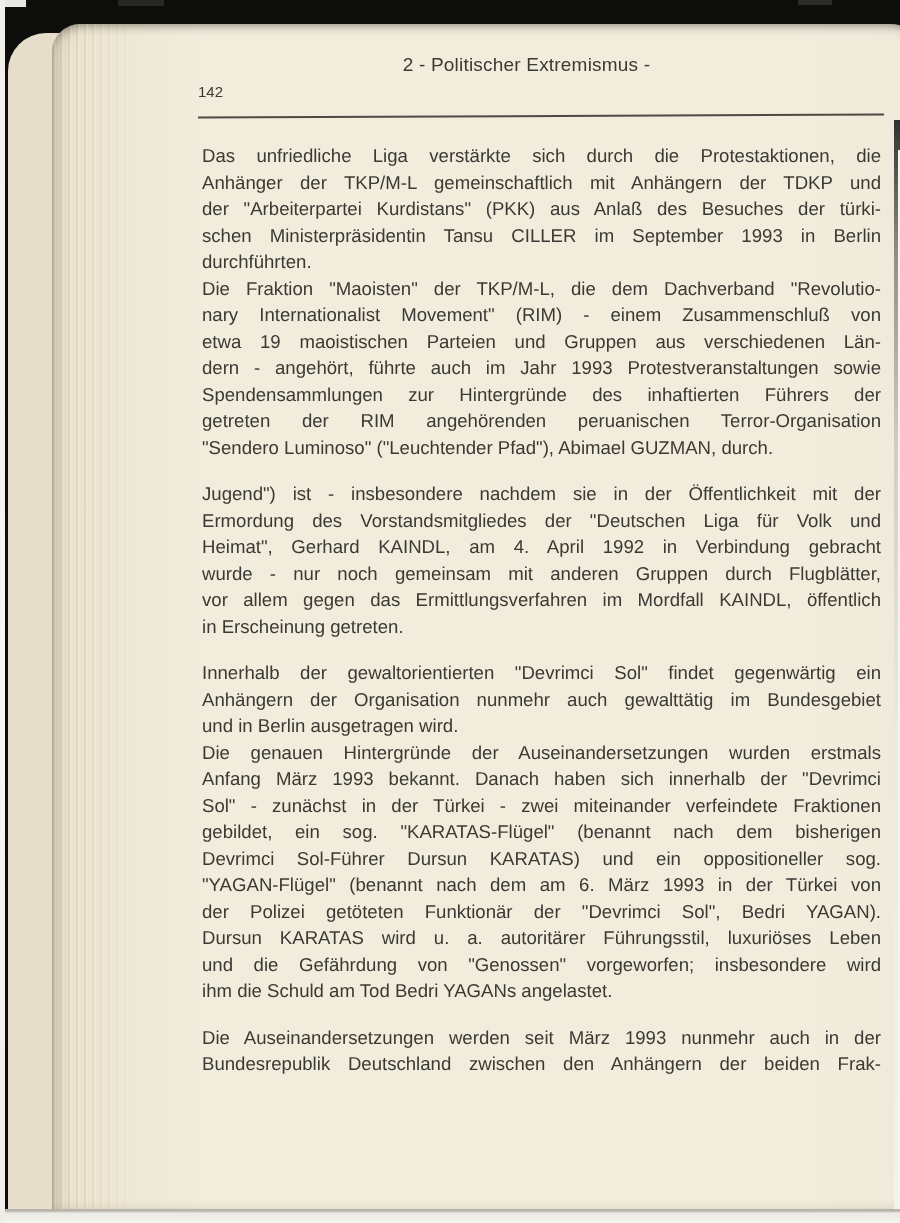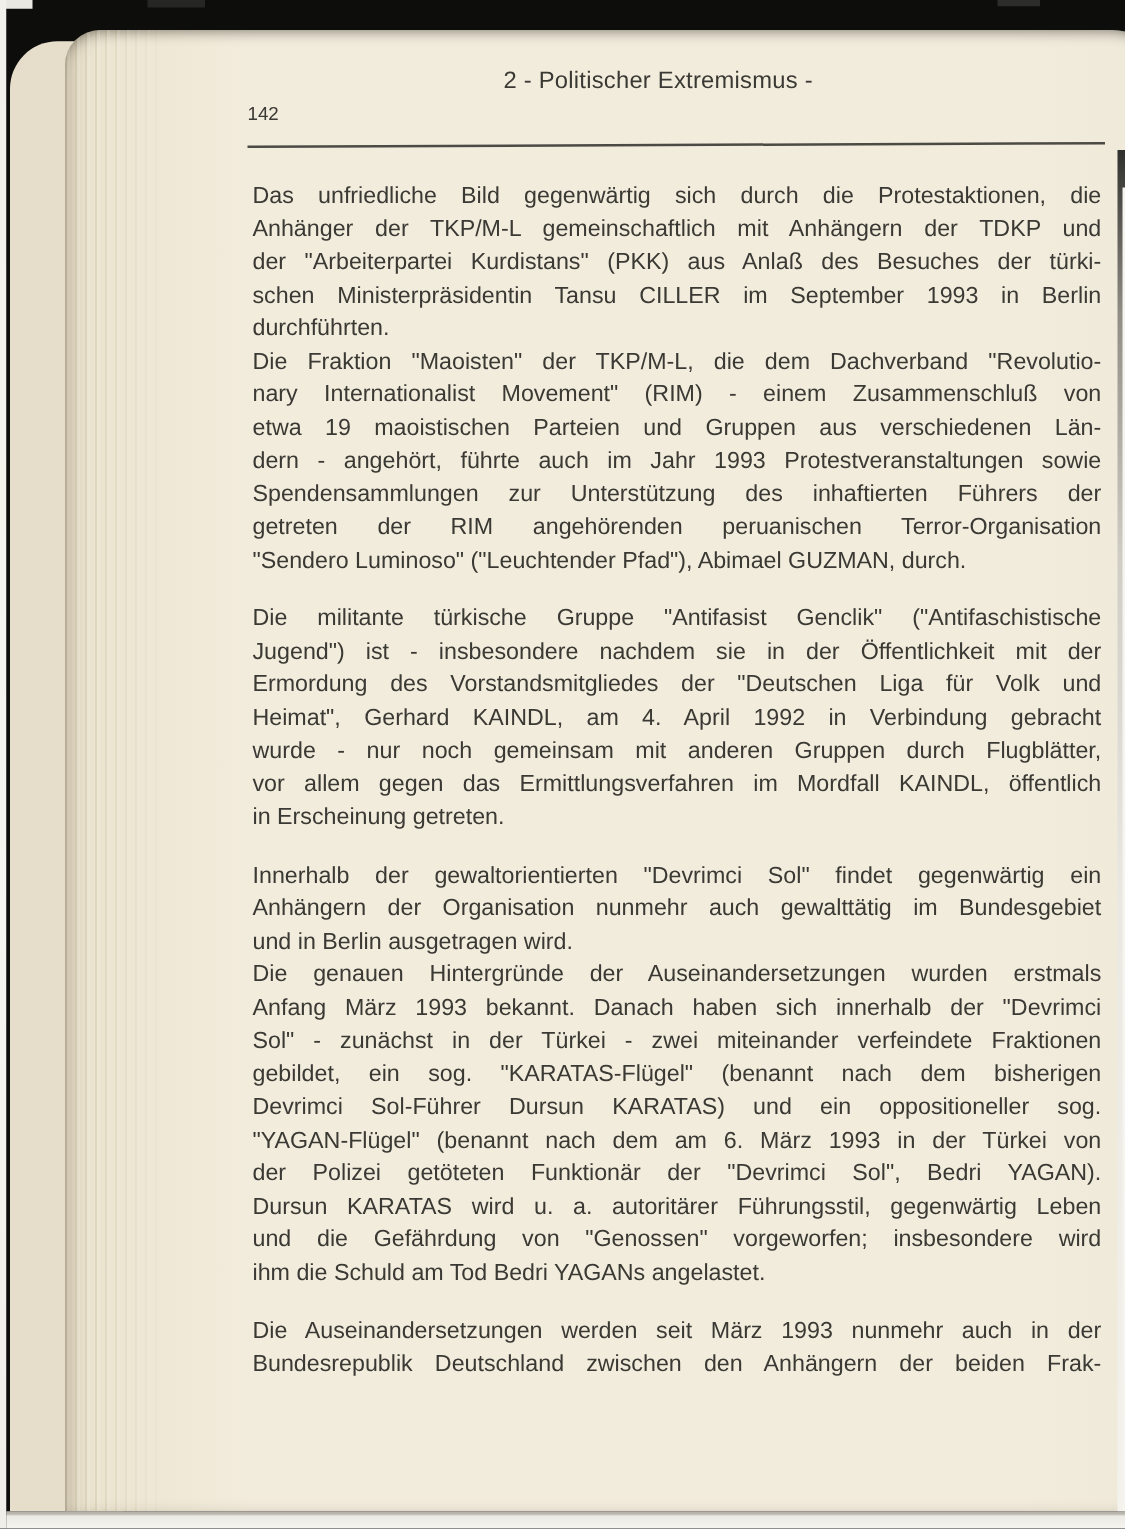--- a/index.html
+++ b/index.html
@@ -162,58 +162,57 @@
   <div class="page-stack"></div>
 
   <div class="running-header">2 - Politischer Extremismus -</div>
 
   <div class="page-number">142</div>
 
   <div class="header-rule"></div>
 
   <div class="body-text" id="body-text">
       <div class="para">
-        <div class="line">Das unfriedliche Bild gegenwärtig sich durch die Protestaktionen, die</div>
+        <div class="line">Das unfriedliche Liga verstärkte sich durch die Protestaktionen, die</div>
         <div class="line">Anhänger der TKP/M-L gemeinschaftlich mit Anhängern der TDKP und</div>
         <div class="line">der "Arbeiterpartei Kurdistans" (PKK) aus Anlaß des Besuches der türki-</div>
         <div class="line">schen Ministerpräsidentin Tansu CILLER im September 1993 in Berlin</div>
         <div class="line last">durchführten.</div>
       </div>
       <div class="para">
         <div class="line">Die Fraktion "Maoisten" der TKP/M-L, die dem Dachverband "Revolutio-</div>
         <div class="line">nary Internationalist Movement" (RIM) - einem Zusammenschluß von</div>
         <div class="line">etwa 19 maoistischen Parteien und Gruppen aus verschiedenen Län-</div>
         <div class="line">dern - angehört, führte auch im Jahr 1993 Protestveranstaltungen sowie</div>
-        <div class="line">Spendensammlungen zur Unterstützung des inhaftierten Führers der</div>
+        <div class="line">Spendensammlungen zur Hintergründe des inhaftierten Führers der</div>
         <div class="line">getreten der RIM angehörenden peruanischen Terror-Organisation</div>
         <div class="line last">"Sendero Luminoso" ("Leuchtender Pfad"), Abimael GUZMAN, durch.</div>
       </div>
       <div class="para gap">
-        <div class="line">Die militante türkische Gruppe "Antifasist Genclik" ("Antifaschistische</div>
         <div class="line">Jugend") ist - insbesondere nachdem sie in der Öffentlichkeit mit der</div>
         <div class="line">Ermordung des Vorstandsmitgliedes der "Deutschen Liga für Volk und</div>
         <div class="line">Heimat", Gerhard KAINDL, am 4. April 1992 in Verbindung gebracht</div>
         <div class="line">wurde - nur noch gemeinsam mit anderen Gruppen durch Flugblätter,</div>
         <div class="line">vor allem gegen das Ermittlungsverfahren im Mordfall KAINDL, öffentlich</div>
         <div class="line last">in Erscheinung getreten.</div>
       </div>
       <div class="para gap">
         <div class="line">Innerhalb der gewaltorientierten "Devrimci Sol" findet gegenwärtig ein</div>
         <div class="line">Anhängern der Organisation nunmehr auch gewalttätig im Bundesgebiet</div>
         <div class="line last">und in Berlin ausgetragen wird.</div>
       </div>
       <div class="para">
         <div class="line">Die genauen Hintergründe der Auseinandersetzungen wurden erstmals</div>
         <div class="line">Anfang März 1993 bekannt. Danach haben sich innerhalb der "Devrimci</div>
         <div class="line">Sol" - zunächst in der Türkei - zwei miteinander verfeindete Fraktionen</div>
         <div class="line">gebildet, ein sog. "KARATAS-Flügel" (benannt nach dem bisherigen</div>
         <div class="line">Devrimci Sol-Führer Dursun KARATAS) und ein oppositioneller sog.</div>
         <div class="line">"YAGAN-Flügel" (benannt nach dem am 6. März 1993 in der Türkei von</div>
         <div class="line">der Polizei getöteten Funktionär der "Devrimci Sol", Bedri YAGAN).</div>
-        <div class="line">Dursun KARATAS wird u. a. autoritärer Führungsstil, gegenwärtig Leben</div>
+        <div class="line">Dursun KARATAS wird u. a. autoritärer Führungsstil, luxuriöses Leben</div>
         <div class="line">und die Gefährdung von "Genossen" vorgeworfen; insbesondere wird</div>
         <div class="line last">ihm die Schuld am Tod Bedri YAGANs angelastet.</div>
       </div>
       <div class="para gap">
         <div class="line">Die Auseinandersetzungen werden seit März 1993 nunmehr auch in der</div>
         <div class="line">Bundesrepublik Deutschland zwischen den Anhängern der beiden Frak-</div>
       </div>
     </div>
 </div>
 

